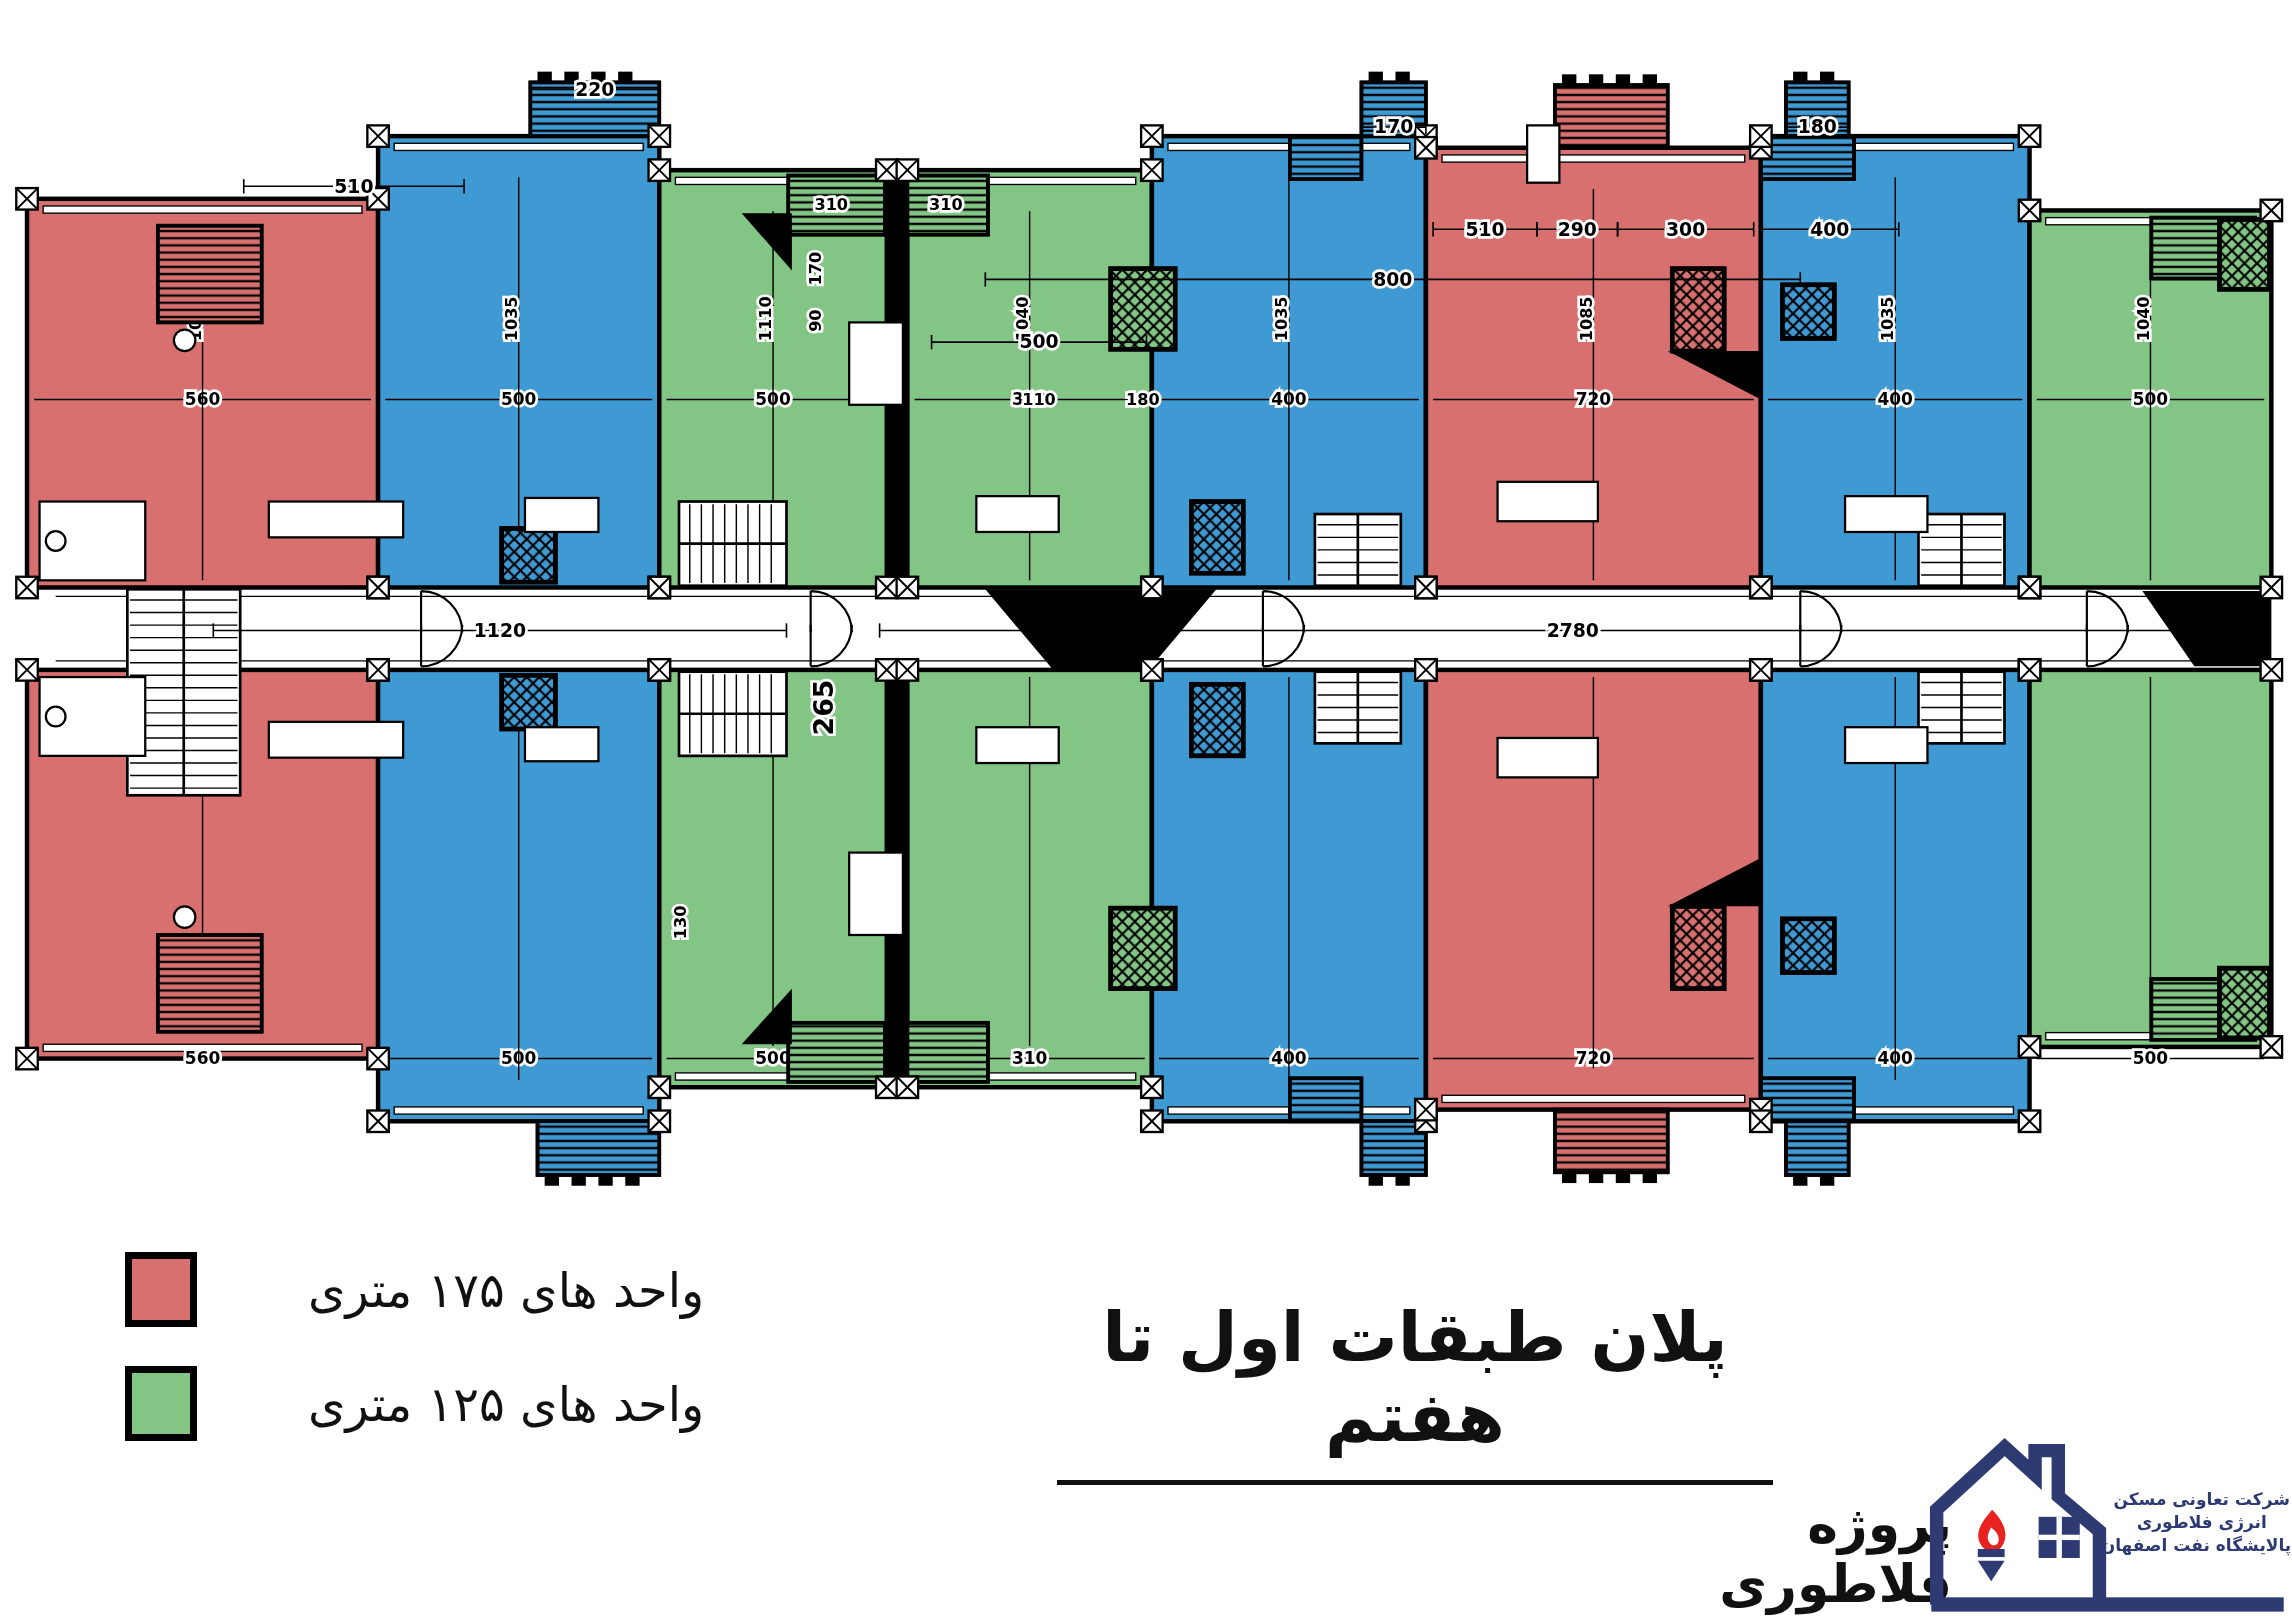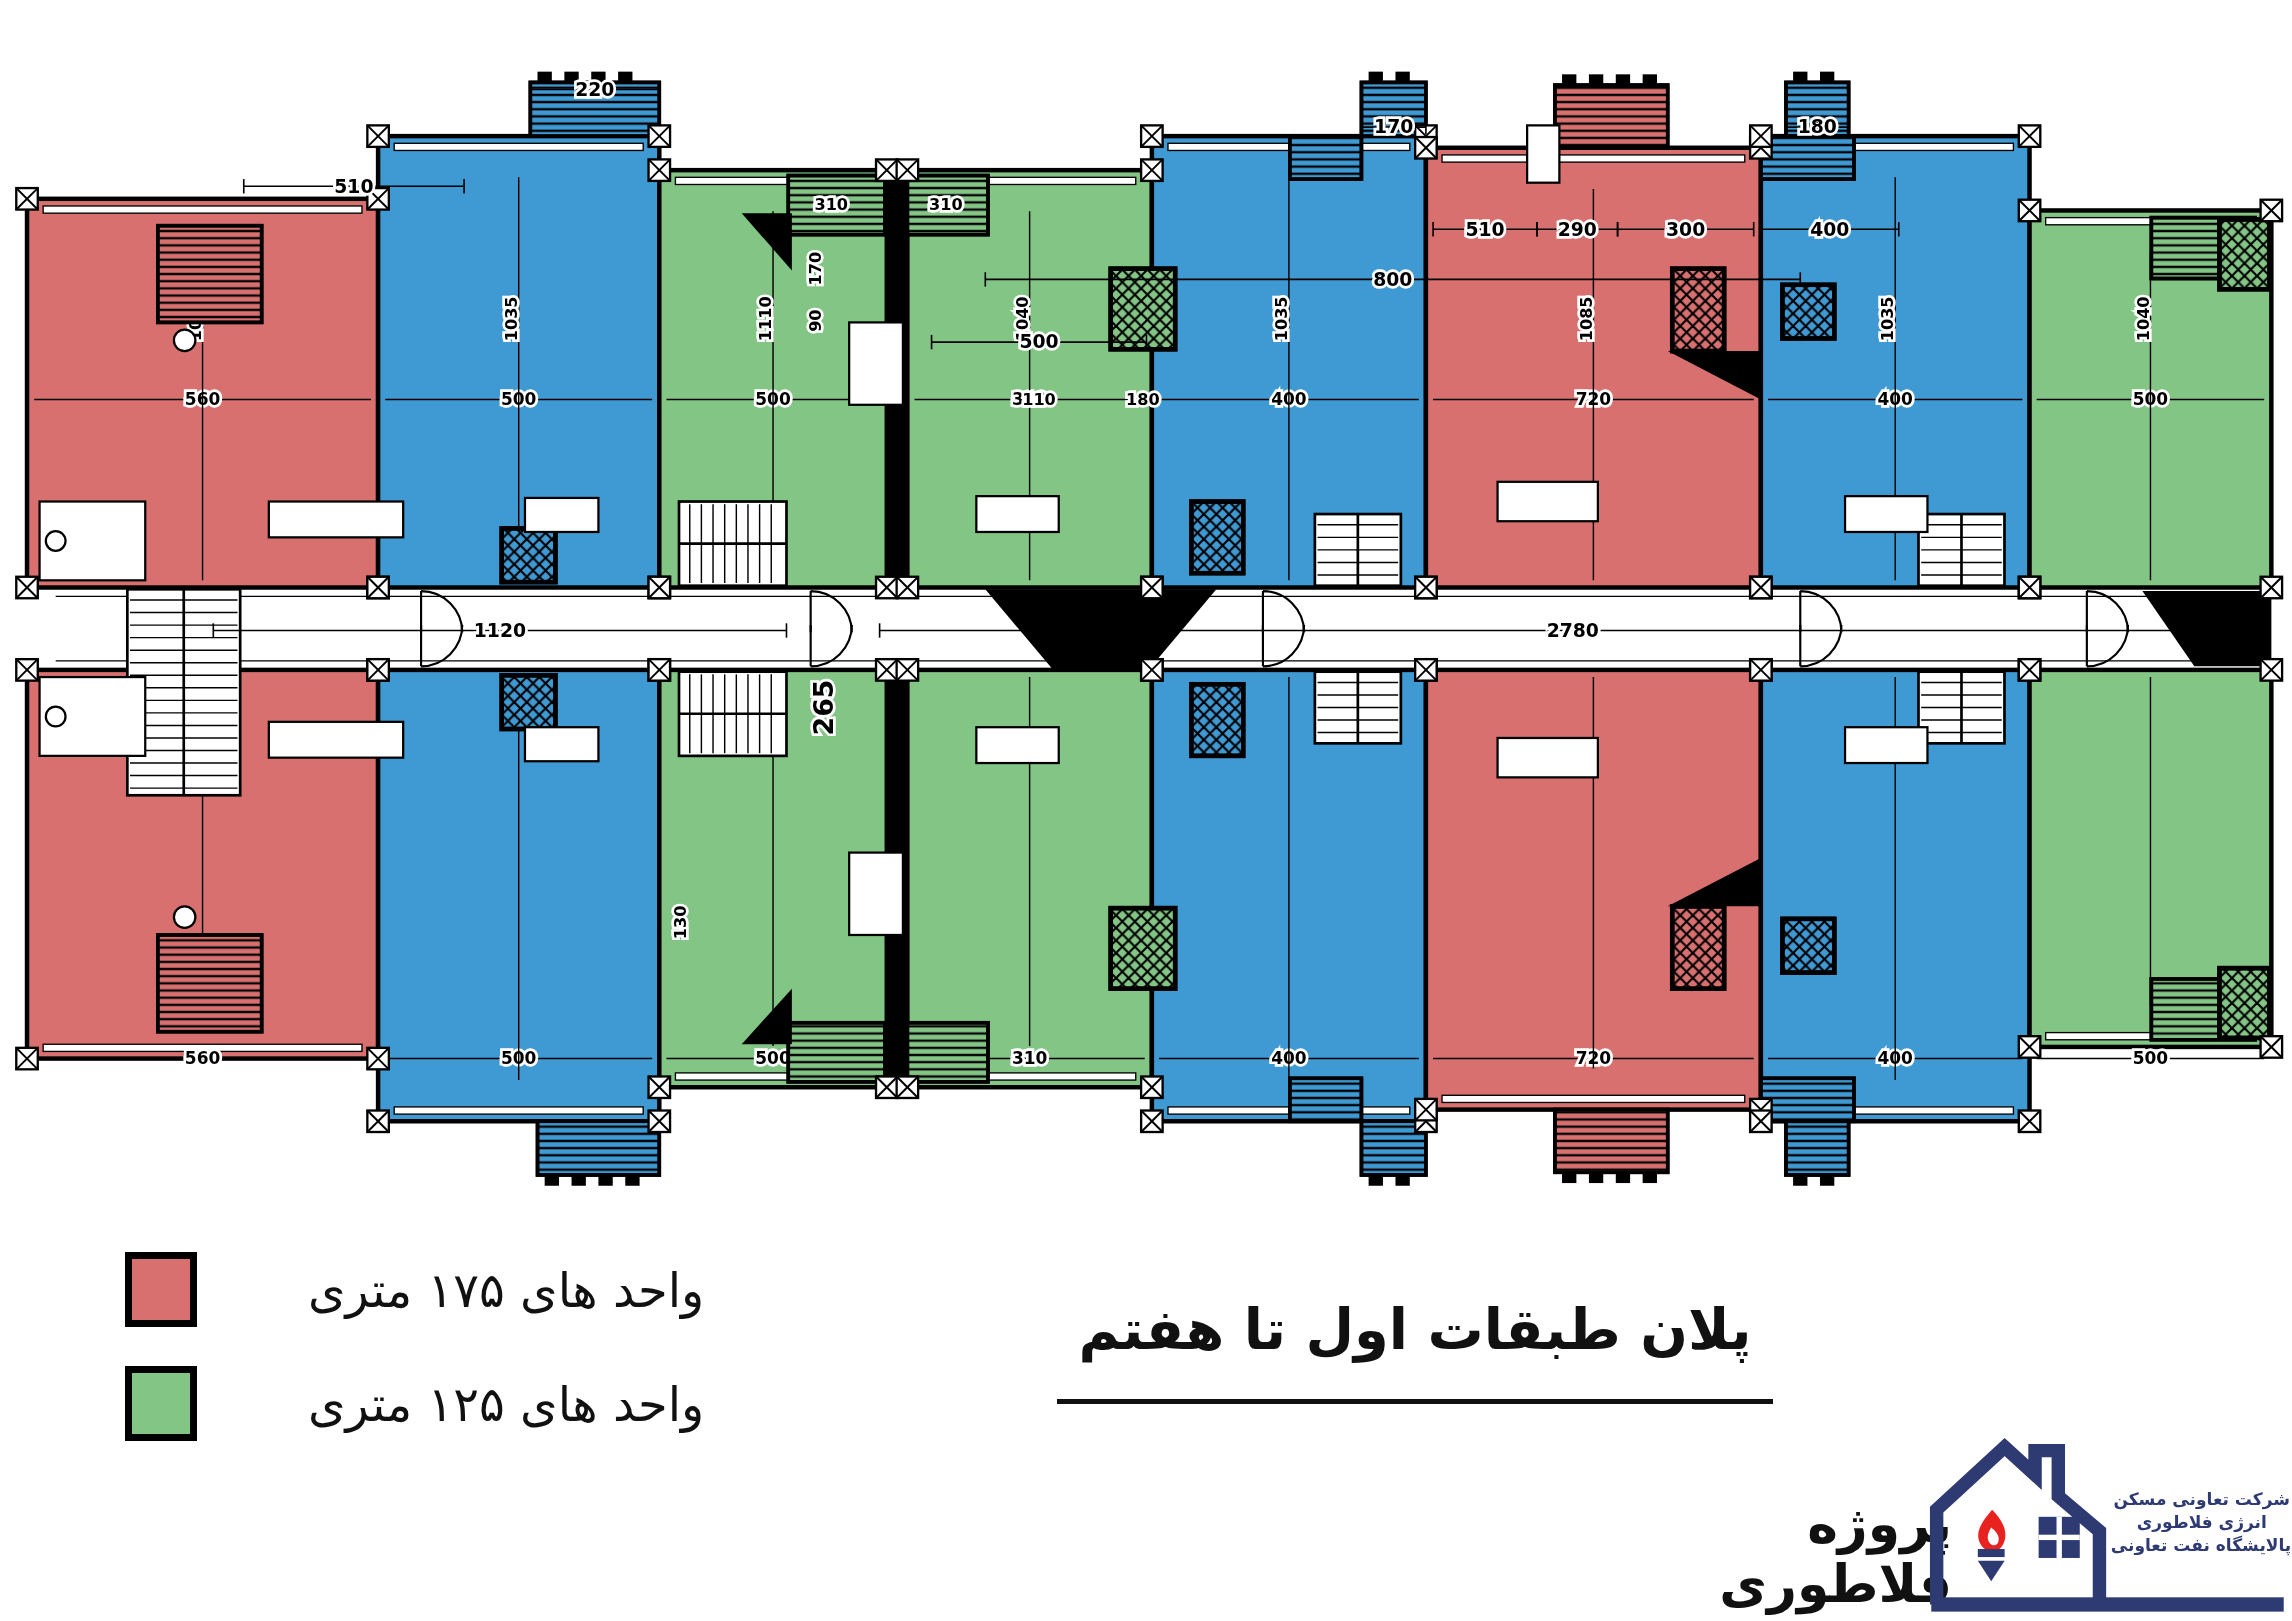--- a/index.html
+++ b/index.html
@@ -5,22 +5,22 @@
   html,body{margin:0;padding:0;background:#fff;}
   .page{position:relative;width:2293px;height:1621px;background:#fff;overflow:hidden;
         font-family:"DejaVu Sans",sans-serif;}
   #plan-svg{position:absolute;left:0;top:0;}
   #plan-svg text{font-family:"DejaVu Sans",sans-serif;}
   .legend{position:absolute;left:93px;top:1252px;}
   .legend-row{display:flex;align-items:center;margin-bottom:39px;margin-left:32px;}
   .swatch{width:72px;height:75px;border:7.2px solid #000;box-sizing:border-box;flex:none;}
   .legend-label{margin-left:111px;font-size:48px;color:#111;white-space:nowrap;direction:rtl;}
   .title-block{position:absolute;left:1057px;top:1297px;width:716px;text-align:center;
-               font-size:56px;font-weight:bold;color:#111;direction:rtl;
-               padding-bottom:37px;border-bottom:5.4px solid #111;}
+               font-size:69px;font-weight:bold;color:#111;direction:rtl;
+               padding-bottom:23px;border-bottom:5.4px solid #111;}
   .project-block{position:absolute;left:1576px;top:1494px;width:376px;text-align:right;
                  font-size:52px;font-weight:bold;color:#111;direction:rtl;}
   .logo-box{position:absolute;left:1922px;top:1422px;width:371px;height:195px;}
   .logo-svg{position:absolute;left:0;top:0;}
   .org-text{position:absolute;right:1.8px;top:66px;width:179px;direction:rtl;text-align:center;
             font-size:17px;font-weight:bold;line-height:1.35;white-space:nowrap;}
 </style>
 </head>
 <body>
 
@@ -600,18 +600,18 @@
       <rect x="62" y="142" width="30" height="9" fill="#2e3a72"></rect>
       <path d="M62,155 L92,155 L77,178 Z" fill="#2e3a72"></path>
 
       <rect x="130" y="106" width="46" height="46" fill="#2e3a72"></rect>
       <rect x="150" y="106" width="6" height="46" fill="#ffffff"></rect>
       <rect x="130" y="126" width="46" height="6" fill="#ffffff"></rect>
     </svg>
     <div class="org-text" style="color: rgb(46, 58, 114);">
       <div>شرکت تعاونی مسکن</div>
       <div>انرژی فلاطوری</div>
-      <div>پالایشگاه نفت تعاونی</div>
+      <div>پالایشگاه نفت اصفهان</div>
     </div>
   </div>
 
 </div>
 
 
 </body></html>

